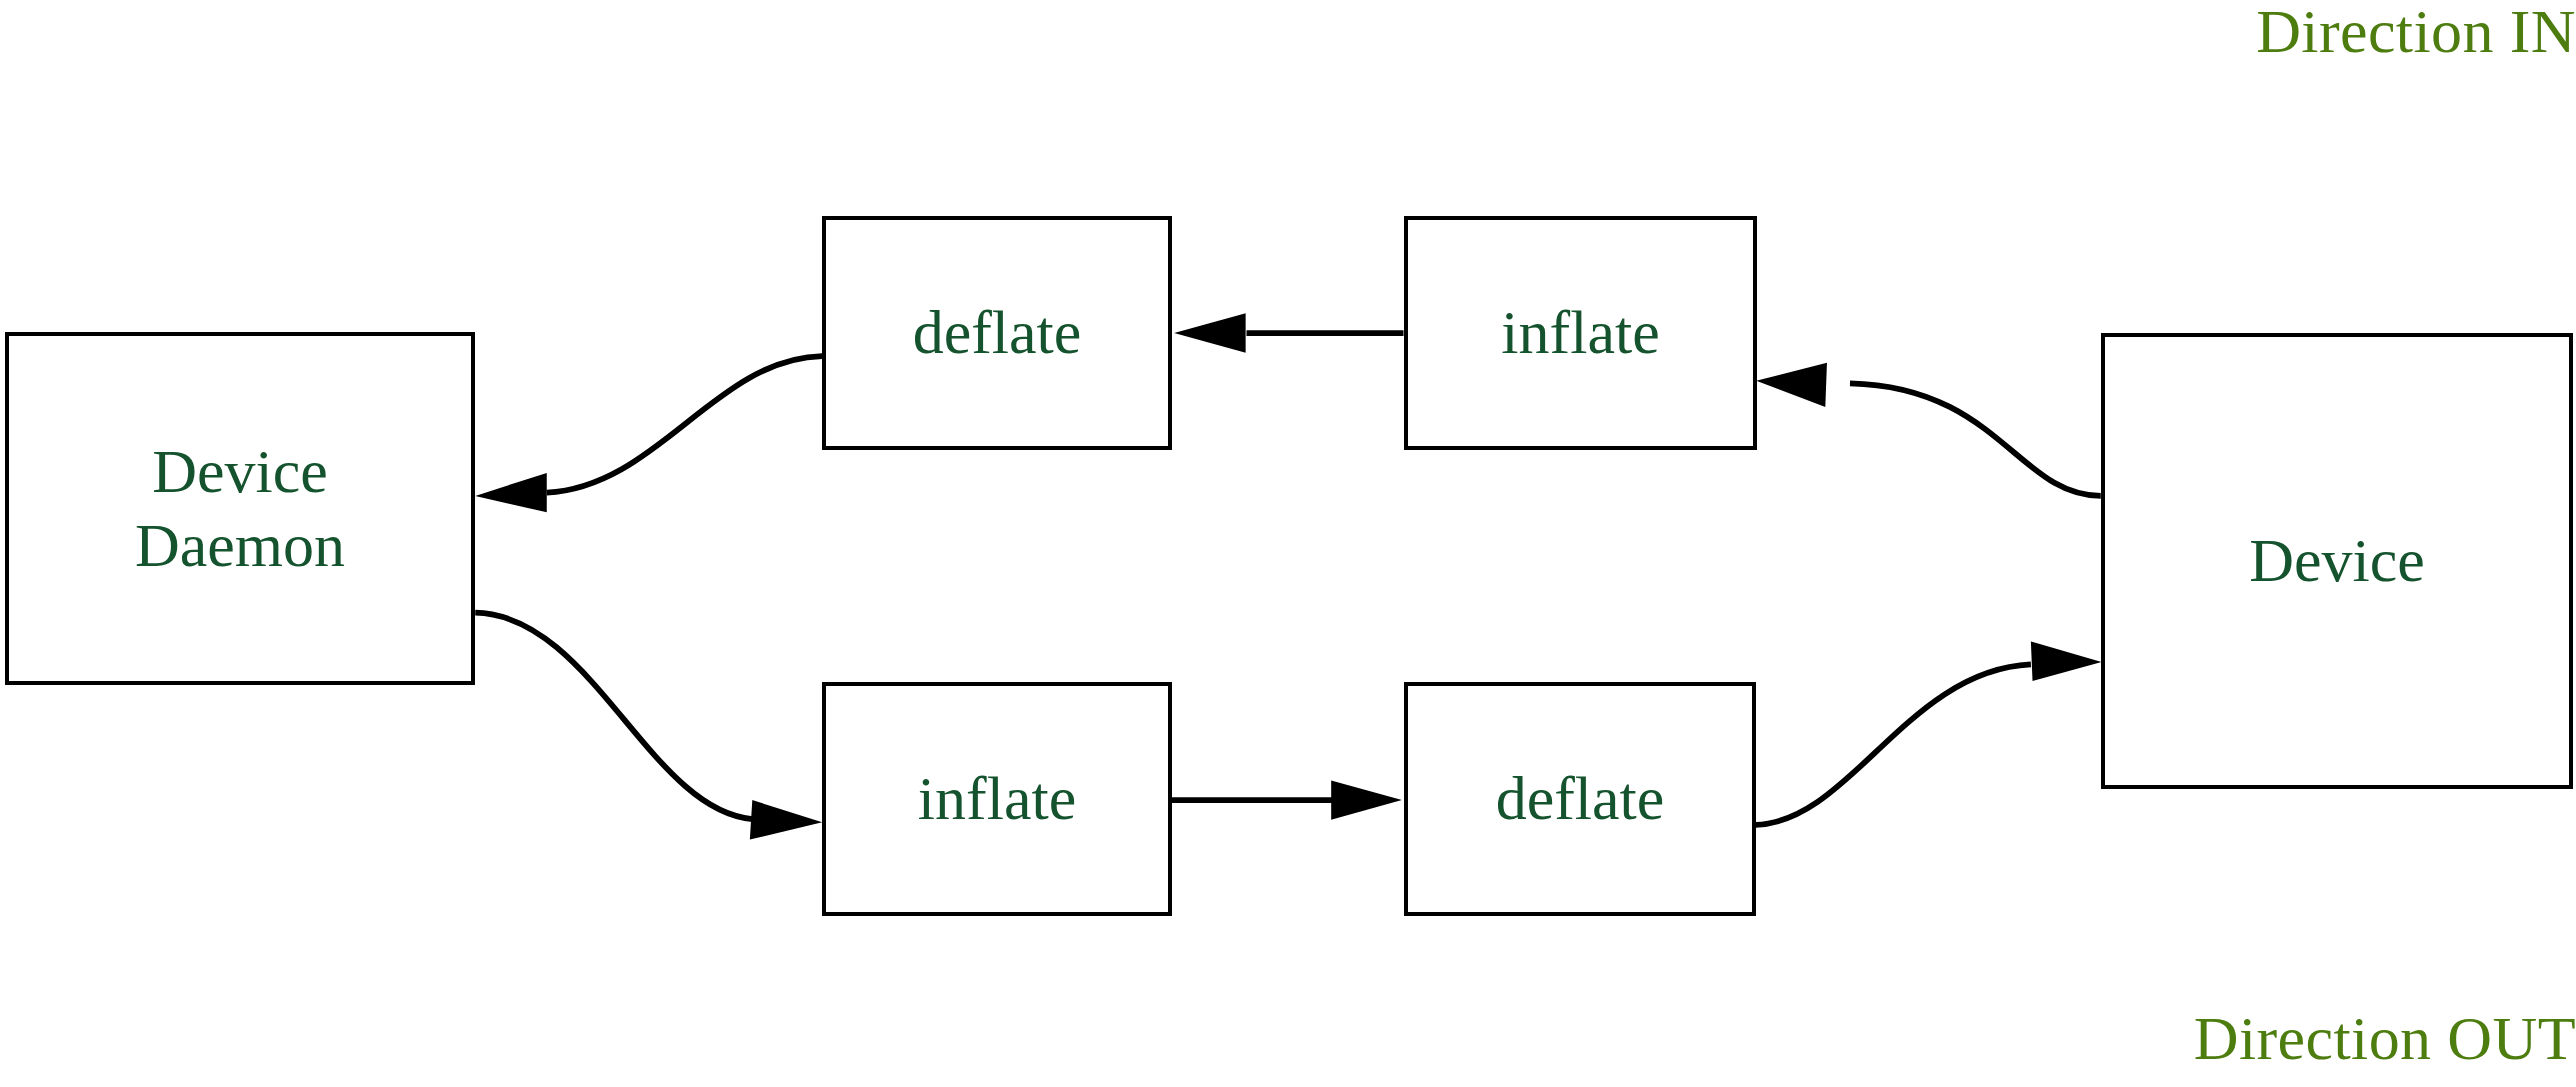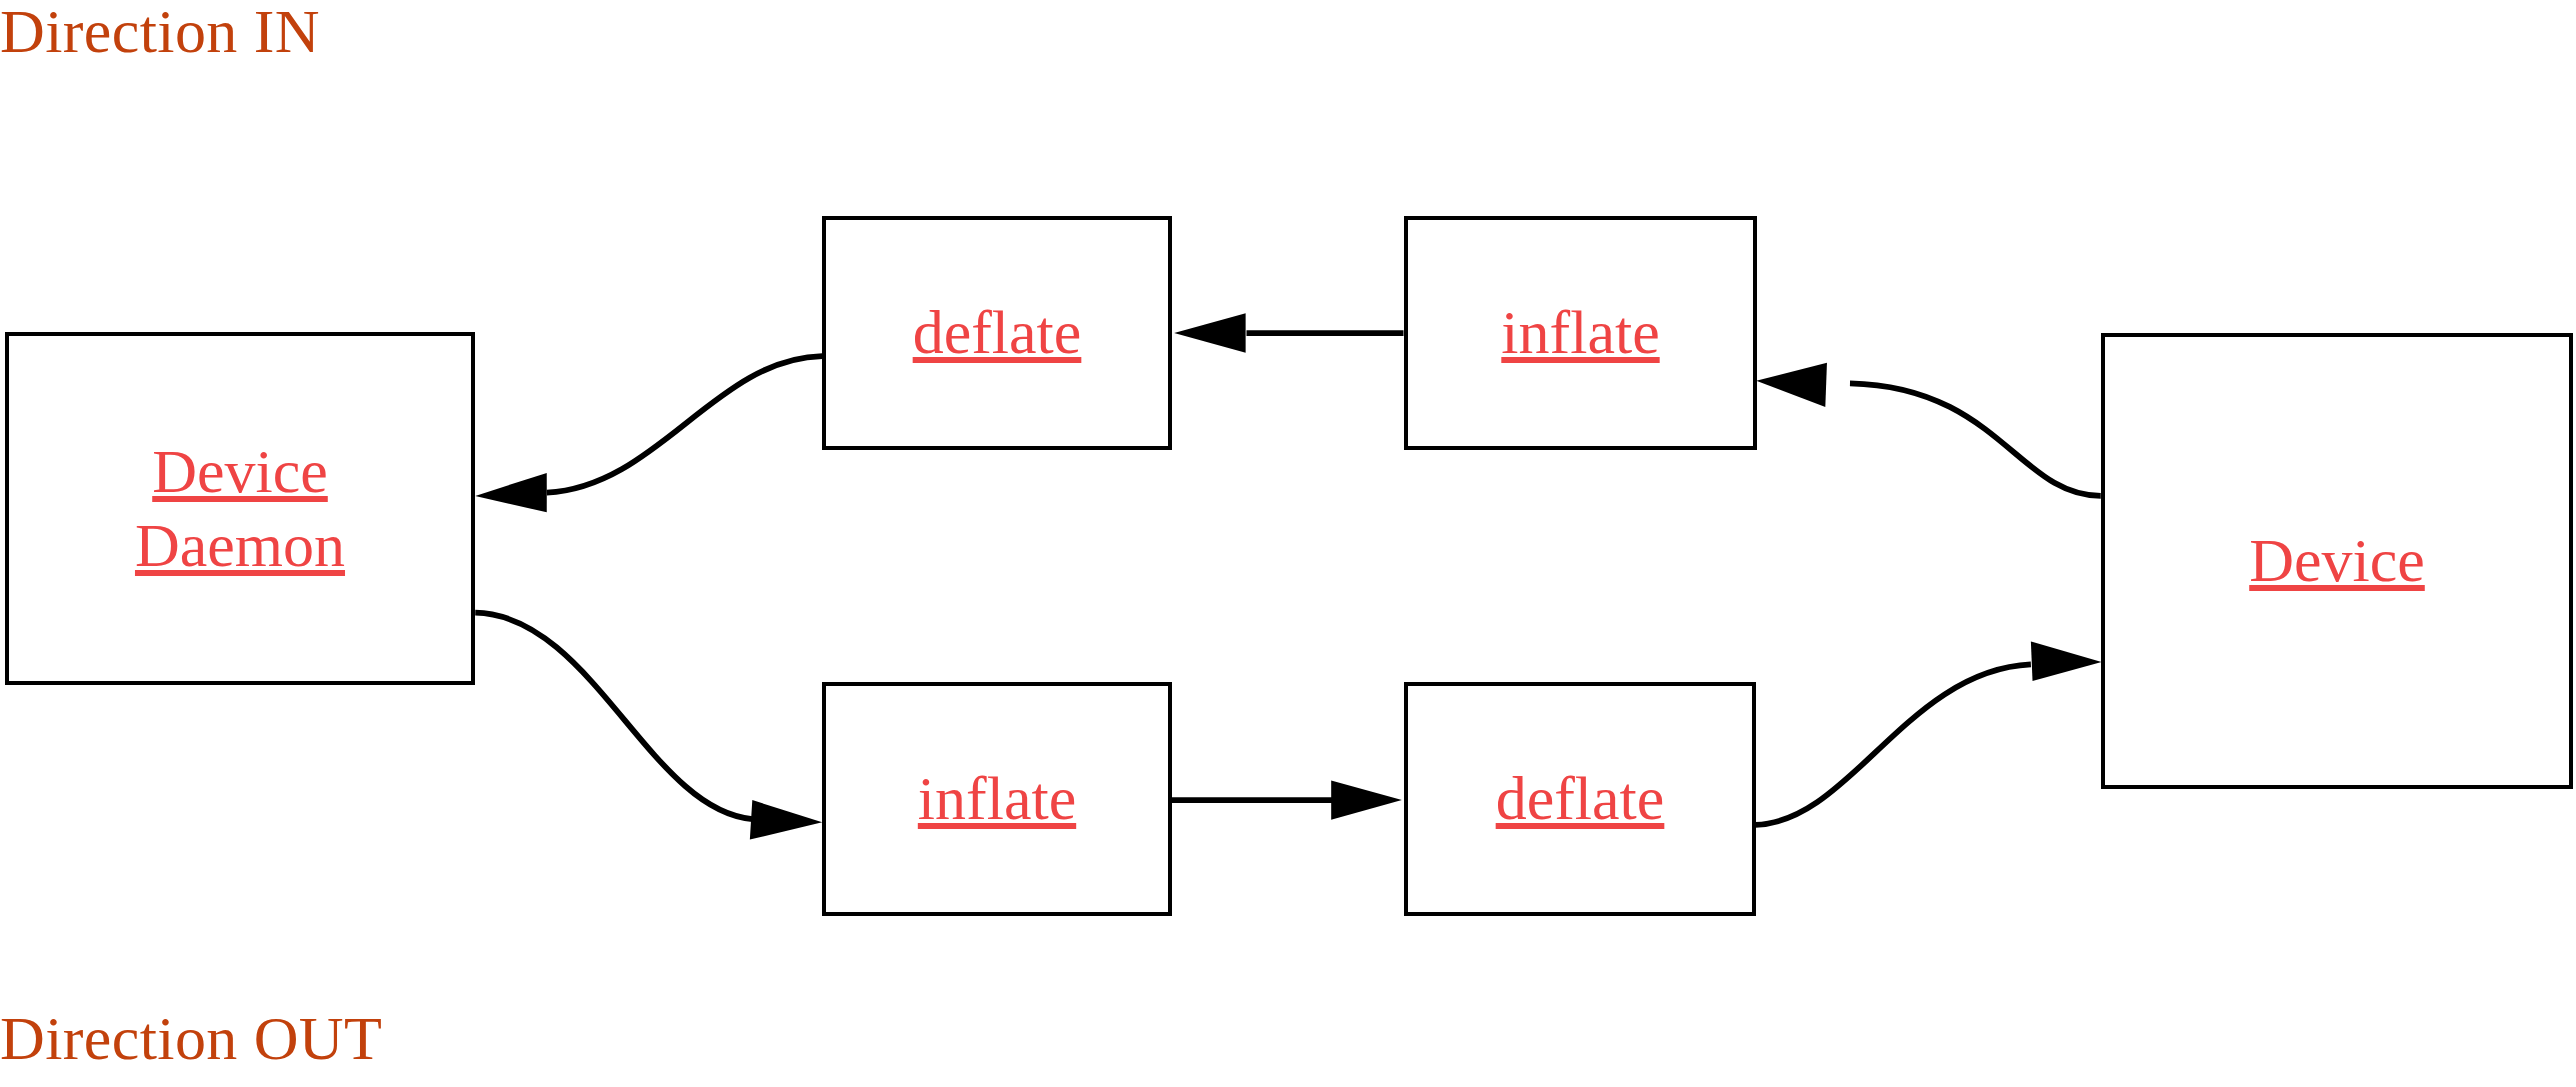--- a/index.html
+++ b/index.html
@@ -16,48 +16,47 @@
     overflow: hidden;
     font-family: "Liberation Serif", "DejaVu Serif", serif;
     color: #000000;
   }
 
   
   .direction-label {
     position: absolute;
     left: 0;
     width: 2576px;
-    text-align: left;
+    text-align: right;
     font-size: 62px;
     line-height: 1;
     letter-spacing: 0.4px;
     white-space: nowrap;
-    color: #c2410c;
+    color: #4d7c0f;
   }
   #direction-in-label  { top: 0px; }
   #direction-out-label { top: 1007px; }
 
   
   .node-box {
     position: absolute;
     box-sizing: border-box;
     border: 4.1px solid #000000;
     background: #ffffff;
     display: flex;
     flex-direction: column;
     align-items: center;
     justify-content: center;
     text-align: center;
   }
   .node-label {
     font-size: 62px;
     line-height: 1.12;
     white-space: nowrap;
-    color: #ef4444;
-    text-decoration: underline;
+    color: #14532d;
   }
   .node-label.two-line { line-height: 1.18; }
 
   #node-storage-daemon { left: 5px;    top: 332px;  width: 470px; height: 353px; }
   #node-deflate-in     { left: 822px; top: 216px;  width: 350px; height: 234px; }
   #node-inflate-in     { left: 1404px; top: 216px;  width: 353px; height: 234px; }
   #node-device         { left: 2101px; top: 333px;  width: 472px; height: 456px; }
   #node-inflate-out    { left: 822px; top: 682px;  width: 350px; height: 234px; }
   #node-deflate-out    { left: 1404px; top: 682px;  width: 352px; height: 234px; }
 

